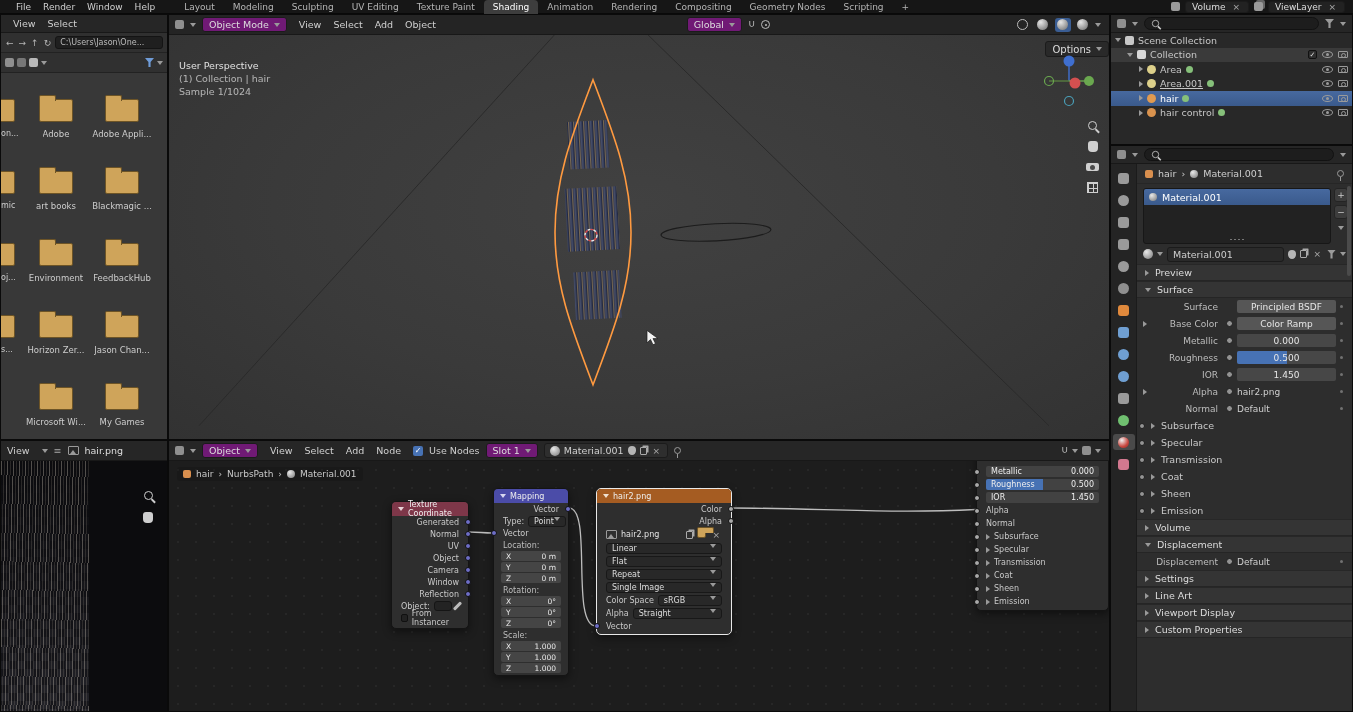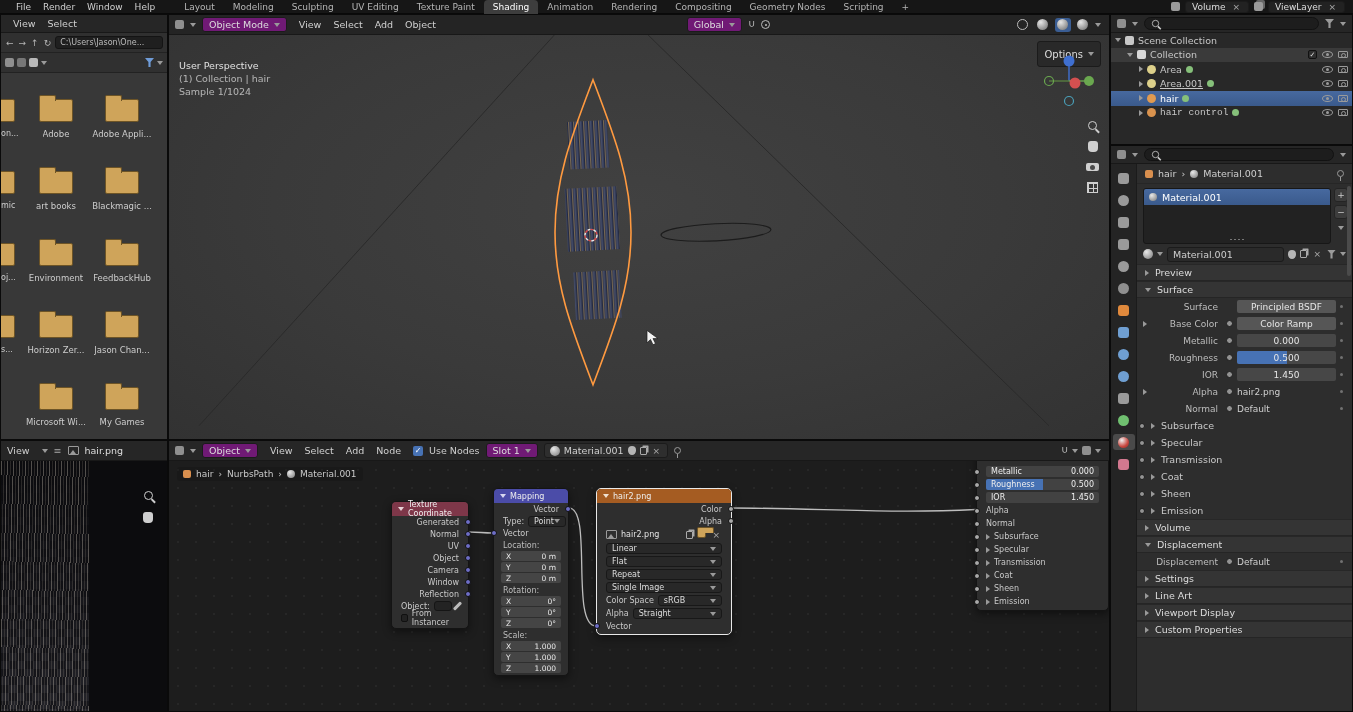--- a/index.html
+++ b/index.html
@@ -43,21 +43,21 @@
   .cutitem .flabel{max-width:20px;font-size:8px}
   
   #vp{left:168px;top:14px;width:942px;height:426px;background:radial-gradient(ellipse at 50% 45%,#414141 0%,#3a3a3a 55%,#323232 100%)}
   #vp .phead{background:#242424}
   .vh-mid{margin-left:auto;display:flex;align-items:center;gap:6px}
   .vh-right{margin-left:auto;display:flex;align-items:center;gap:4px;padding-right:2px}
   .vsbtn{width:16px;height:14px;display:flex;align-items:center;justify-content:center;border-radius:3px}
   .vsbtn.on{background:#3a5d93}
   .vsphere{width:11px;height:11px;border-radius:50%;background:radial-gradient(circle at 35% 30%,#e6e6e6,#6a6a6a)}
   .vsphere.wire{background:none;border:1px solid #bbb}
-  #options{right:8px;top:26px;position:absolute;height:26px;background:rgba(40,40,40,.9)}
+  #options{right:0;top:26px;position:absolute;height:16px;background:rgba(40,40,40,.9)}
   .ovtext{position:absolute;left:10px;top:44px;line-height:13px;font-size:9.5px;color:rgba(255,255,255,.62)}
   .ovtext div:first-child{color:rgba(255,255,255,.85)}
   .gizmo{position:absolute;right:12px;top:38px;width:56px;height:56px}
   .tools{position:absolute;right:10px;top:106px;display:flex;flex-direction:column;gap:11px;align-items:center}
   .i-zoom{width:9px;height:9px;border:1.5px solid #cfcfcf;border-radius:50%;position:relative;display:inline-block}
   .i-zoom::after{content:"";position:absolute;width:5px;height:1.5px;background:#cfcfcf;transform:rotate(45deg);right:-4px;bottom:-2px}
   .i-hand{width:10px;height:11px;background:#cfcfcf;border-radius:3px 3px 4px 4px;display:inline-block}
   .i-cam{width:13px;height:8px;background:#cfcfcf;border-radius:2px;position:relative;display:inline-block}
   .i-cam::after{content:"";position:absolute;left:4px;top:1.5px;width:5px;height:5px;border-radius:50%;background:#4a4a4a}
   .i-grid{width:11px;height:11px;border:1px solid #cfcfcf;background:linear-gradient(#cfcfcf 1px,transparent 1px),linear-gradient(90deg,#cfcfcf 1px,transparent 1px);background-size:5px 5px;display:inline-block}
@@ -93,21 +93,21 @@
   .node{position:absolute;background:#2e2e2e;border:1px solid #141414;border-radius:5px;box-shadow:0 3px 8px rgba(0,0,0,.45);font-size:8px;color:#c9c9c9}
   .node.sel{border-color:#e8e8e8}
   .nhead{height:14px;border-radius:4px 4px 0 0;display:flex;align-items:center;gap:4px;padding:0 6px;color:#eee}
   .nrow{height:12px;display:flex;align-items:center;padding:0 9px;position:relative;gap:4px}
   .nrow.out{justify-content:flex-end}
   .sock{position:absolute;width:6px;height:6px;border-radius:50%;border:1px solid #101010;top:50%;margin-top:-3px}
   .sock.r{right:-3px}.sock.l{left:-3px}
   .sk-vec{background:#6e6ec7}.sk-col{background:#c8c832}.sk-gray{background:#a9a9a9}
   .nfield{flex:1;background:#232323;border:1px solid #151515;border-radius:3px;height:10px}
   .ncb{width:8px;height:8px;background:#222;border:1px solid #101010;border-radius:2px;display:inline-block}
-  .ndd{flex:1;background:#282828;border:1px solid #181818;border-radius:3px;height:11px;display:flex;align-items:center;justify-content:space-between;padding:0 5px;color:#ddd}
+  .ndd{flex:1;background:#282828;border:1px solid #181818;border-radius:3px;height:11px;display:flex;align-items:flex-start;justify-content:space-between;padding:0 5px;color:#ddd}
   .nglab{padding:2px 9px 1px;color:#bdbdbd}
   .vrow{height:10px;background:#454545;border-radius:2px;margin:0 7px 1px;display:flex;align-items:center;justify-content:space-between;padding:0 5px;font-size:7.5px;color:#e8e8e8}
   .bslider{flex:1;height:11px;background:#424242;border-radius:2px;position:relative;overflow:hidden;display:flex;align-items:center;justify-content:space-between;padding:0 5px;color:#eee}
   .bslider i{position:absolute;left:0;top:0;bottom:0;width:var(--f,0);background:#4772b4}
   .bslider span{position:relative}
   .brow{height:13px;display:flex;align-items:center;gap:4px;padding:0 9px;position:relative}
   
   #ol{left:1110px;top:14px;width:243px;height:131px;background:#282828}
   .search{flex:1;background:#1d1d1d;border:1px solid #121212;border-radius:8px;height:13px;display:flex;align-items:center;gap:4px;padding:0 6px;color:#888}
   .orow{height:14.5px;display:flex;align-items:center;gap:4px;padding-right:4px;font-size:9.5px;color:#c6c6c6}
@@ -803,21 +803,21 @@
         <span class="oicon" style="background: rgb(224, 154, 80);"></span>
         <span>hair</span>
         <span class="obadge show"></span>
         <span class="otrail show">
 
           <span class="i-eye"></span>
           <span class="i-camr"></span>
         </span>
       </div>
 
-      <div class="orow" style="padding-left: 28px; font-family: Liberation Mono, monospace;">
+      <div class="orow" style="padding-left: 28px;">
         <span class="tri"></span>
         <span class="oicon" style="background: rgb(217, 146, 77);"></span>
         <span>hair control</span>
         <span class="obadge show"></span>
         <span class="otrail show">
 
           <span class="i-eye"></span>
           <span class="i-camr"></span>
         </span>
       </div>

